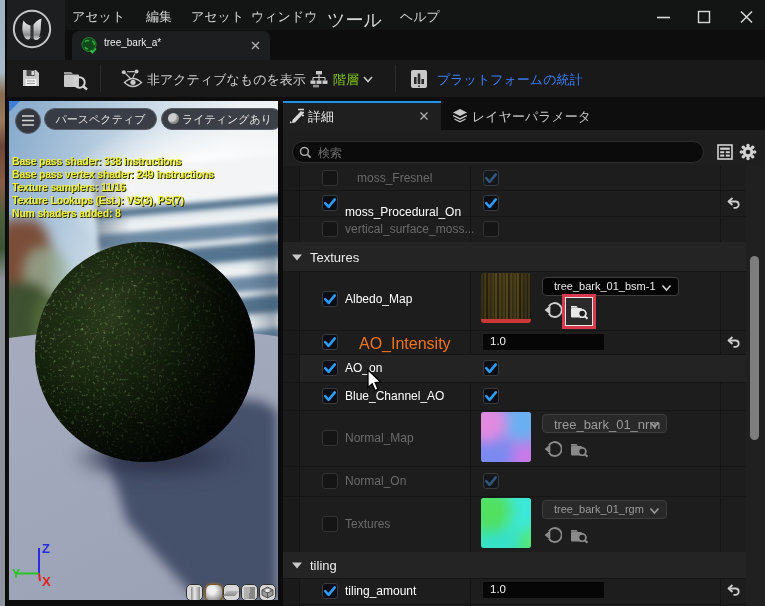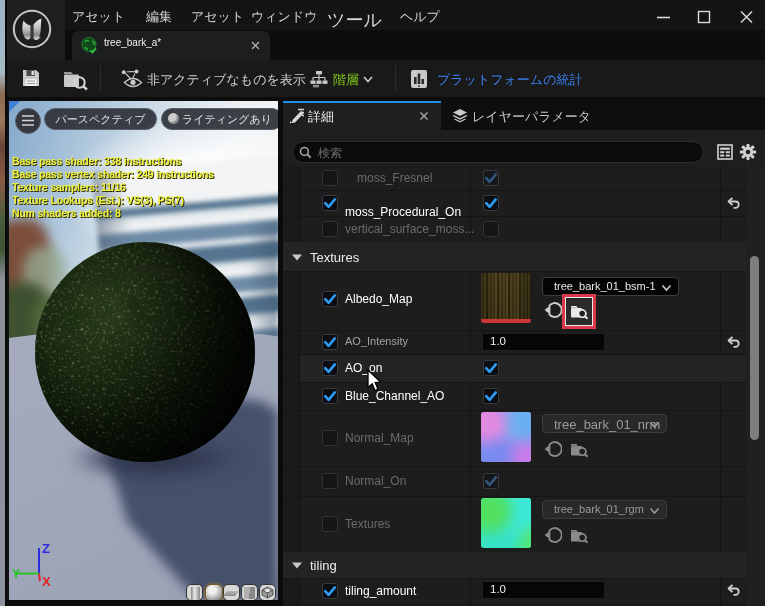--- a/index.html
+++ b/index.html
@@ -337,21 +337,21 @@
           <circle cx="12.2" cy="10.6" r="3.6" fill="none" stroke="#e8e8e8" stroke-width="1.6" style="paint-order:stroke"></circle>
           <circle cx="12.2" cy="10.6" r="3.6" fill="#1d1d1e"></circle>
           <circle cx="12.2" cy="10.6" r="3.6" fill="none" stroke="#e8e8e8" stroke-width="1.6"></circle>
           <line x1="14.8" y1="13.2" x2="17.5" y2="15.8" stroke="#e8e8e8" stroke-width="2"></line>
         </svg>
   <div class="abs" style="left:0;top:164px;width:482px;height:1px;background:#151516;"></div>
   <div class="abs" style="left:39px;top:168px;width:16px;height:16px;border-radius:3px;box-sizing:border-box;background:#0a0e14;border:1px solid #3a3a3b;"></div>
         <svg class="abs" style="left:39px;top:168px;" width="16" height="16" viewBox="0 0 16 16">
           <path d="M3.2 8.2 L6.6 11.8 L12.8 4.4" fill="none" stroke="#2e9bf5" stroke-width="2.6" stroke-linecap="round" stroke-linejoin="round"></path>
         </svg>
-  <div class="abs" style="left:62px;top:169px;color:#a3a3a3;font-size:11px;">AO_Intensity</div>
+  <div class="abs" style="left:76px;top:169px;color:#f97316;font-size:16px;">AO_Intensity</div>
   <div class="abs" style="left:199px;top:167px;width:123px;height:18px;border-radius:2px;background:#060607;border:1px solid #1f1f20;box-sizing:border-box;"></div>
   <div class="abs" style="left:207px;top:169px;color:#f0f0f0;font-size:11.5px;">1.0</div>
   <svg class="abs" style="left:443px;top:170px;" width="15" height="13" viewBox="0 0 15 13">
           <path d="M3.5 4.5 h6 a3.2 3.2 0 0 1 0 6.4 h-2" fill="none" stroke="#cdcdcd" stroke-width="1.8"></path>
           <path d="M6.5 1 L2.5 4.5 L6.5 8" fill="none" stroke="#cdcdcd" stroke-width="1.8" stroke-linejoin="round"></path>
         </svg>
   <div class="abs" style="left:0;top:188px;width:482px;height:1px;background:#151516;"></div>
   <div class="abs" style="left:17px;top:189px;width:465px;height:27px;background:#232324;"></div>
   <div class="abs" style="left:39px;top:194px;width:16px;height:16px;border-radius:3px;box-sizing:border-box;background:#0a0e14;border:1px solid #3a3a3b;"></div>
         <svg class="abs" style="left:39px;top:194px;" width="16" height="16" viewBox="0 0 16 16">

